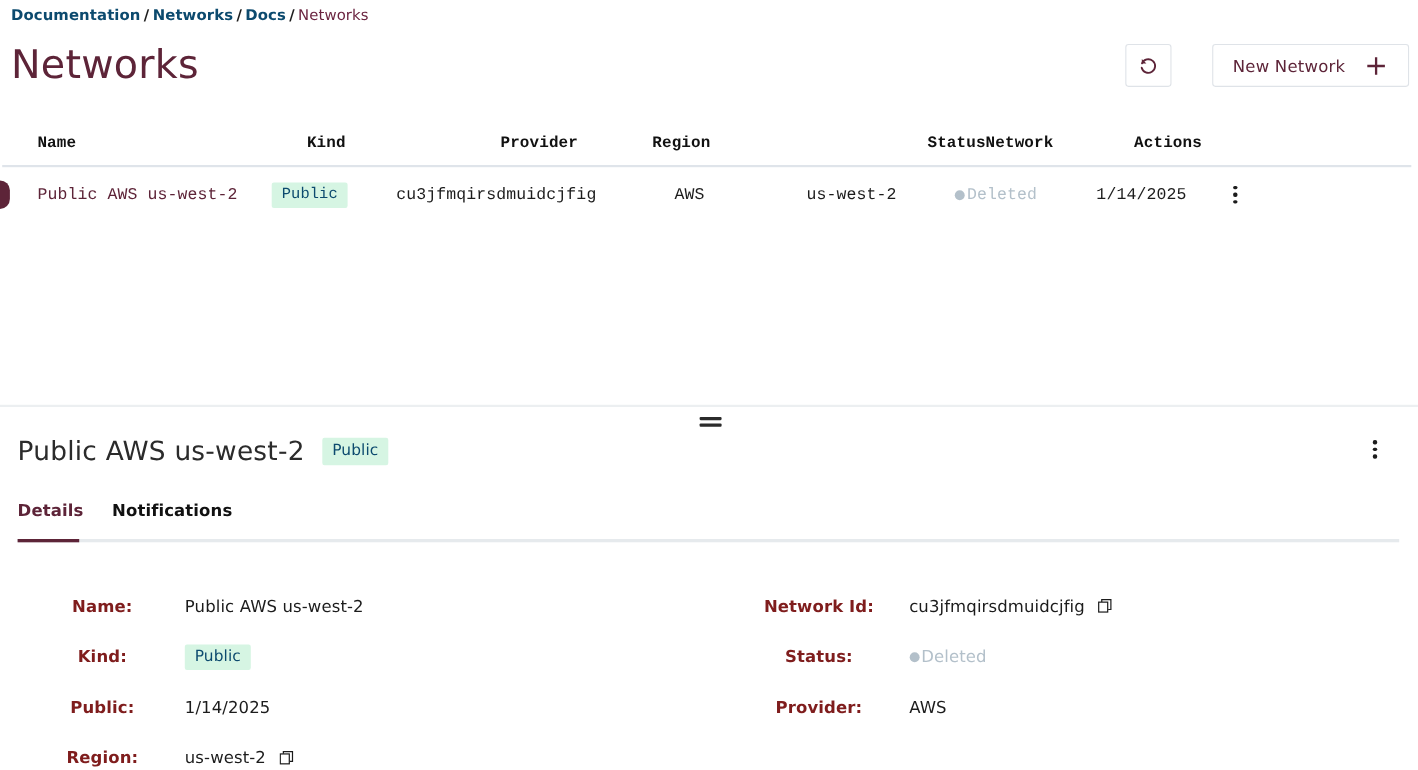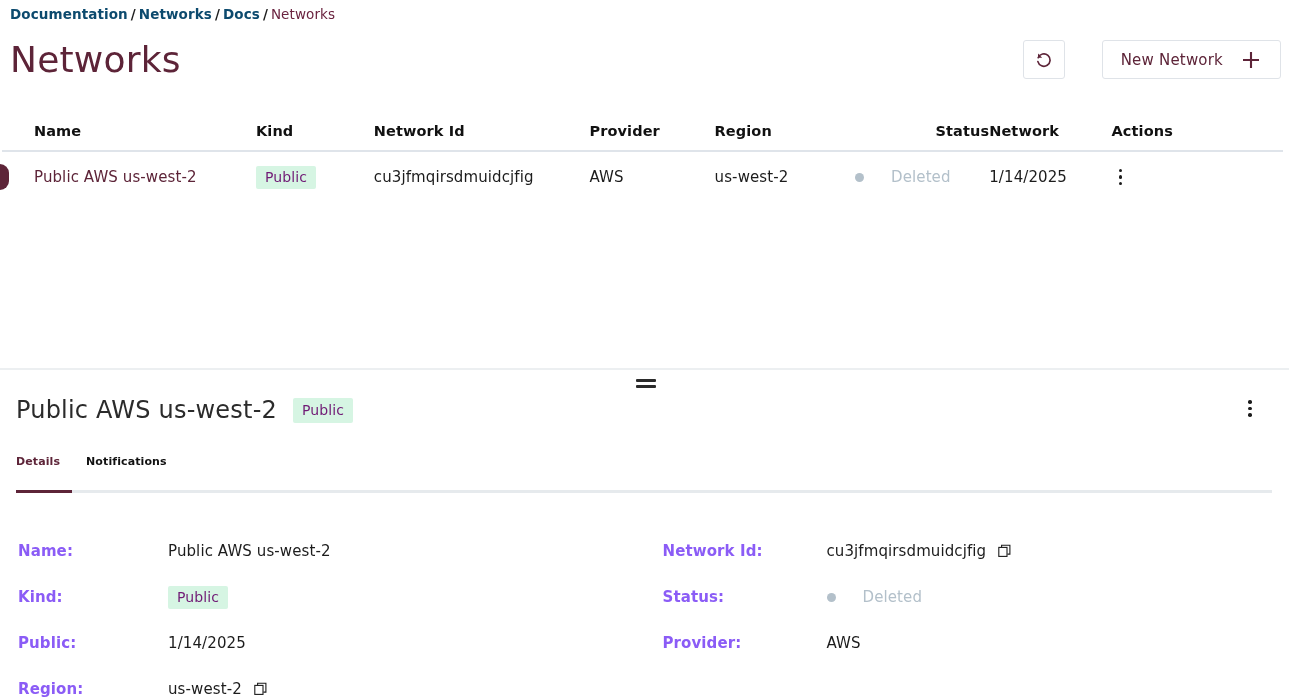--- a/index.html
+++ b/index.html
@@ -61,21 +61,21 @@
   }
   .btn-new .label {
     font-size: 15px;
     color: #5d2438;
     font-weight: 400;
     letter-spacing: .2px;
   }
   .icon-plus { display: block; }
 
   
-  .table { position: absolute; top: 112px; left: 0; width: 1175px; }
+  .table { position: absolute; top: 112px; left: 0; width: 1175px; font-family: Liberation Mono, monospace; }
   .thead {
     display: flex;
     align-items: center;
     height: 38px;
     padding: 0 0 0 34px;
     font-size: 14.5px;
     font-weight: 700;
     color: #111;
     letter-spacing: .1px;
   }
@@ -100,42 +100,42 @@
     left: 0; top: 50%;
     transform: translateY(-50%);
     width: 9px; height: 26px;
     background: #5d2438;
     border-top-right-radius: 13px;
     border-bottom-right-radius: 13px;
   }
   .c-name    { width: 245px; }
   .c-kind    { width: 130px; }
   .c-netid   { width: 238px; }
-  .c-prov    { width: 138px; }
+  .c-prov    { width: 138px; margin-left: 46px; }
   .c-region  { width: 155px; }
   .c-status  { width: 148px; text-align: right; }
   .c-created { width: 135px; }
   .c-actions { width: 70px; }
 
   .row-link {
     color: #5d2438;
     cursor: pointer;
     font-size: 15px;
   }
   .badge {
     display: inline-block;
     background: #d6f5e3;
-    color: #701a75;
+    color: #0c4a6e;
     font-size: 14px;
     padding: 3px 9px 4px;
     border-radius: 2px;
     letter-spacing: .1px;
   }
   .status {
-    display: flex; align-items: center; gap: 27px;
+    display: flex; align-items: center; gap: 2px;
     color: #b3c0ca;
     font-size: 15px;
   }
   .status .dot {
     width: 9px; height: 9px; border-radius: 50%;
     background: #b3c0ca;
     display: block;
   }
   .kebab {
     display: flex; flex-direction: column; gap: 3px;
@@ -177,21 +177,21 @@
     position: absolute;
     top: 400px; right: 30px;
   }
 
   .tabs {
     position: absolute;
     top: 455px; left: 16px;
     display: flex; align-items: flex-end; gap: 26px;
   }
   .tab {
-    font-size: 11px;
+    font-size: 15px;
     font-weight: 700;
     color: #111;
     padding-bottom: 12px;
     cursor: pointer;
     letter-spacing: .1px;
   }
   .tab.active { color: #5d2438; }
   .tabs-rule {
     position: absolute;
     top: 490px; left: 16px;
@@ -216,22 +216,23 @@
   .frow {
     display: flex;
     align-items: center;
     height: 46px;
     font-size: 15px;
   }
   .flabel {
     width: 168px;
     padding-left: 18px;
     font-weight: 700;
-    color: #8b5cf6;
-    letter-spacing: .1px;
+    color: #7f1d1d;
+    letter-spacing: .1px;
+    text-align: center;
   }
   .fcol.right .flabel { width: 172px; padding-left: 8px; }
   .fvalue {
     display: flex; align-items: center; gap: 12px;
     color: #1c1c1c;
     letter-spacing: .1px;
   }
   .copy-btn { cursor: pointer; display: block; }
 </style>
 </head>
@@ -255,21 +256,20 @@
     <svg class="icon-plus" width="22" height="22" viewBox="0 0 22 22">
       <path d="M11 3 V19 M3 11 H19" stroke="#5d2438" stroke-width="2.1" stroke-linecap="butt"></path>
     </svg>
   </div>
 </div>
 
 <div class="table">
   <div class="thead">
     <div class="c-name">Name</div>
     <div class="c-kind">Kind</div>
-    <div class="c-netid">Network Id</div>
     <div class="c-prov">Provider</div>
     <div class="c-region">Region</div>
     <div class="c-status">Status</div>
     <div class="c-created">Network</div>
     <div class="c-actions">Actions</div>
   </div>
   <div class="divider"></div>
 
   <div class="trow">
     <span class="row-marker"></span>

